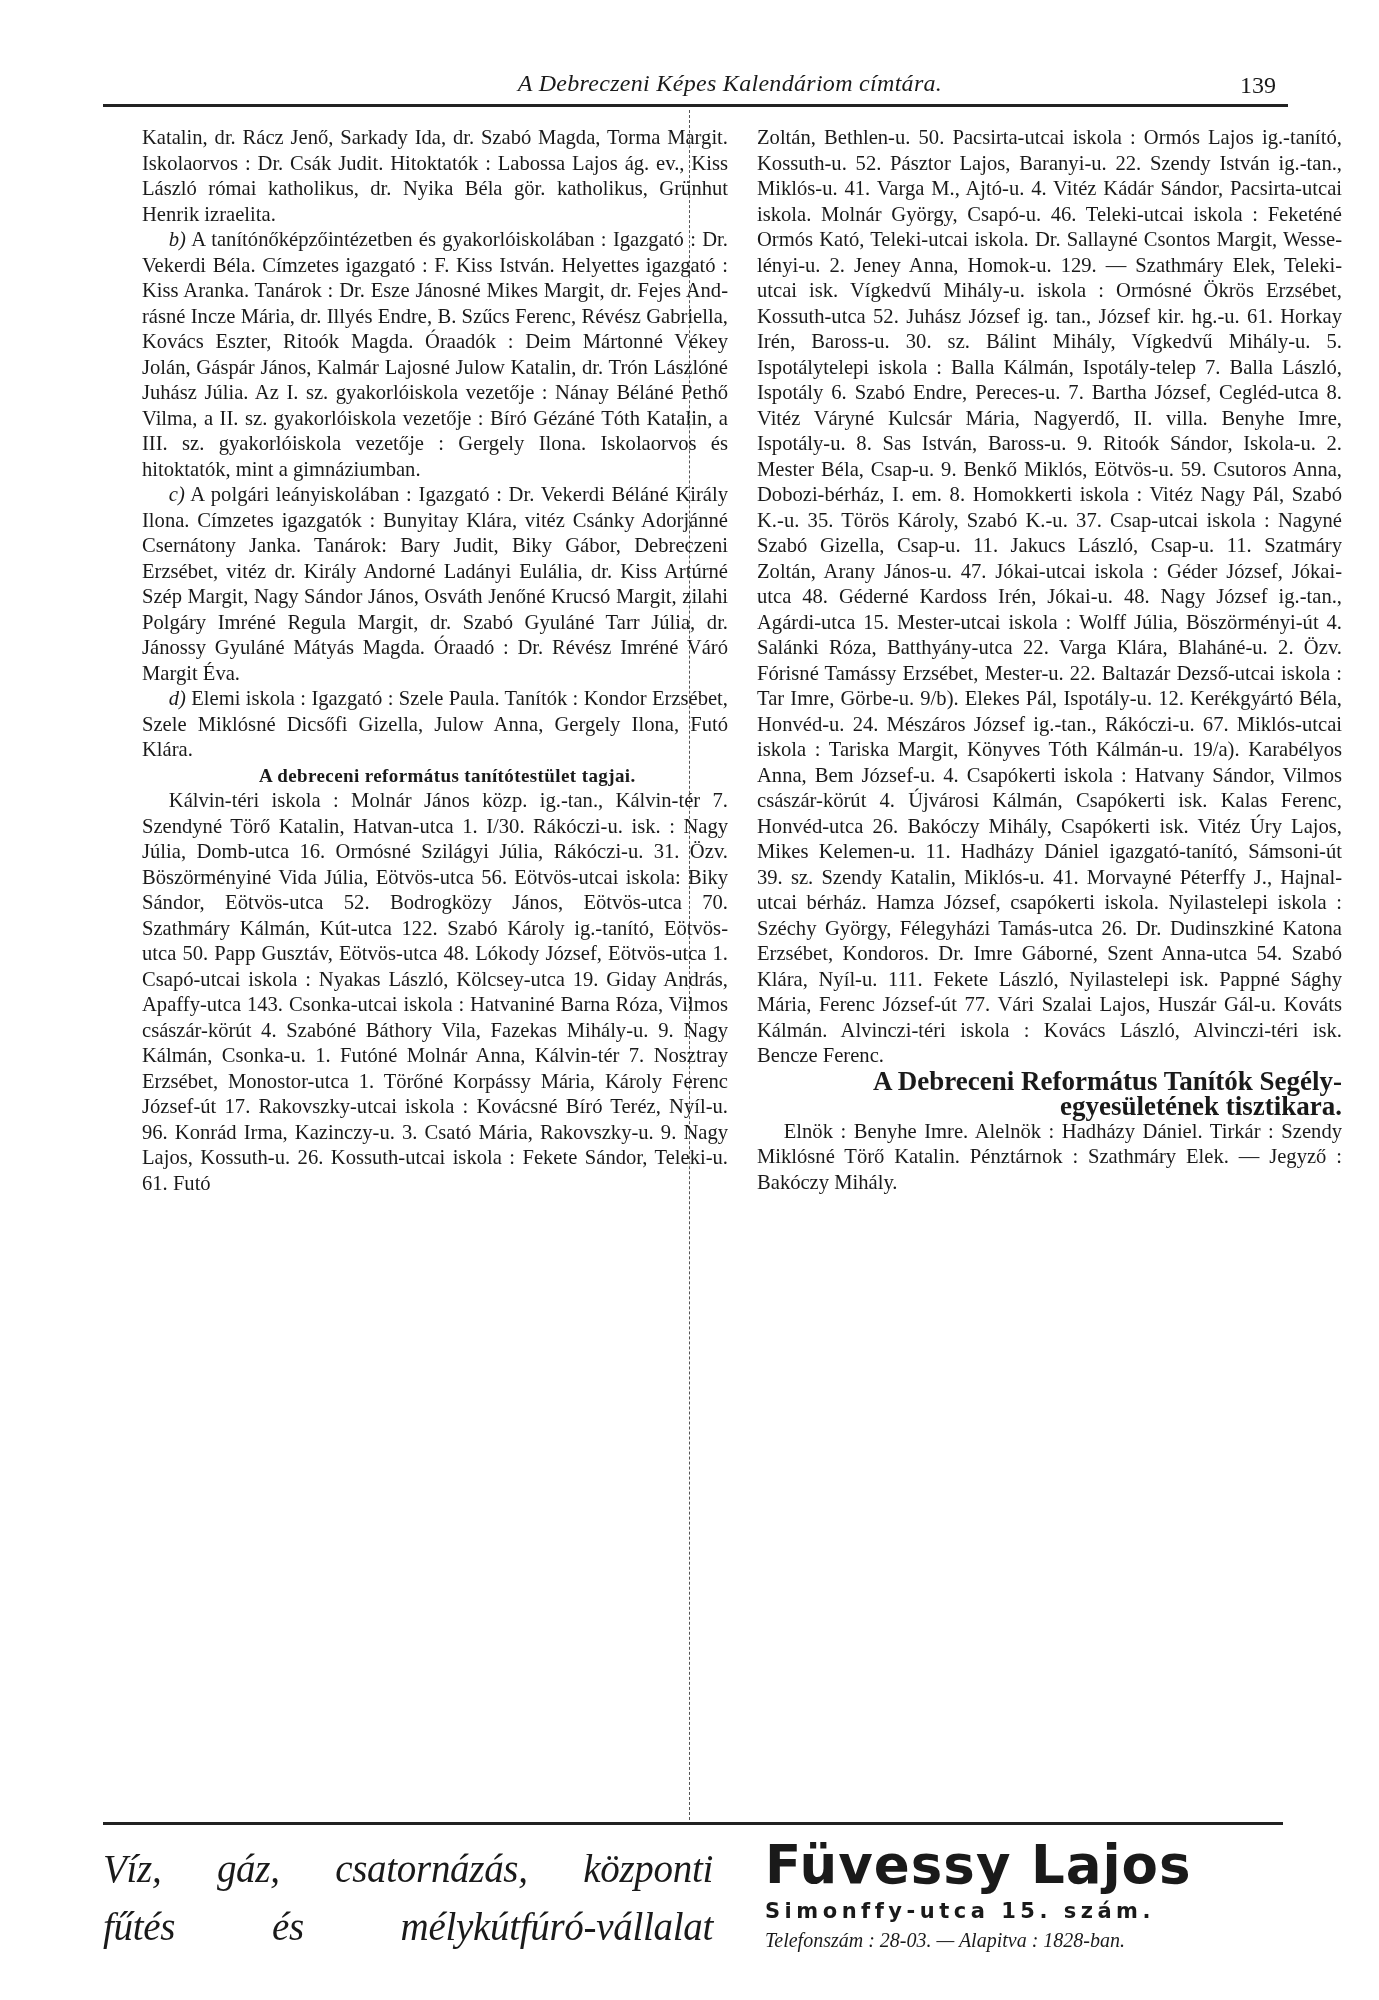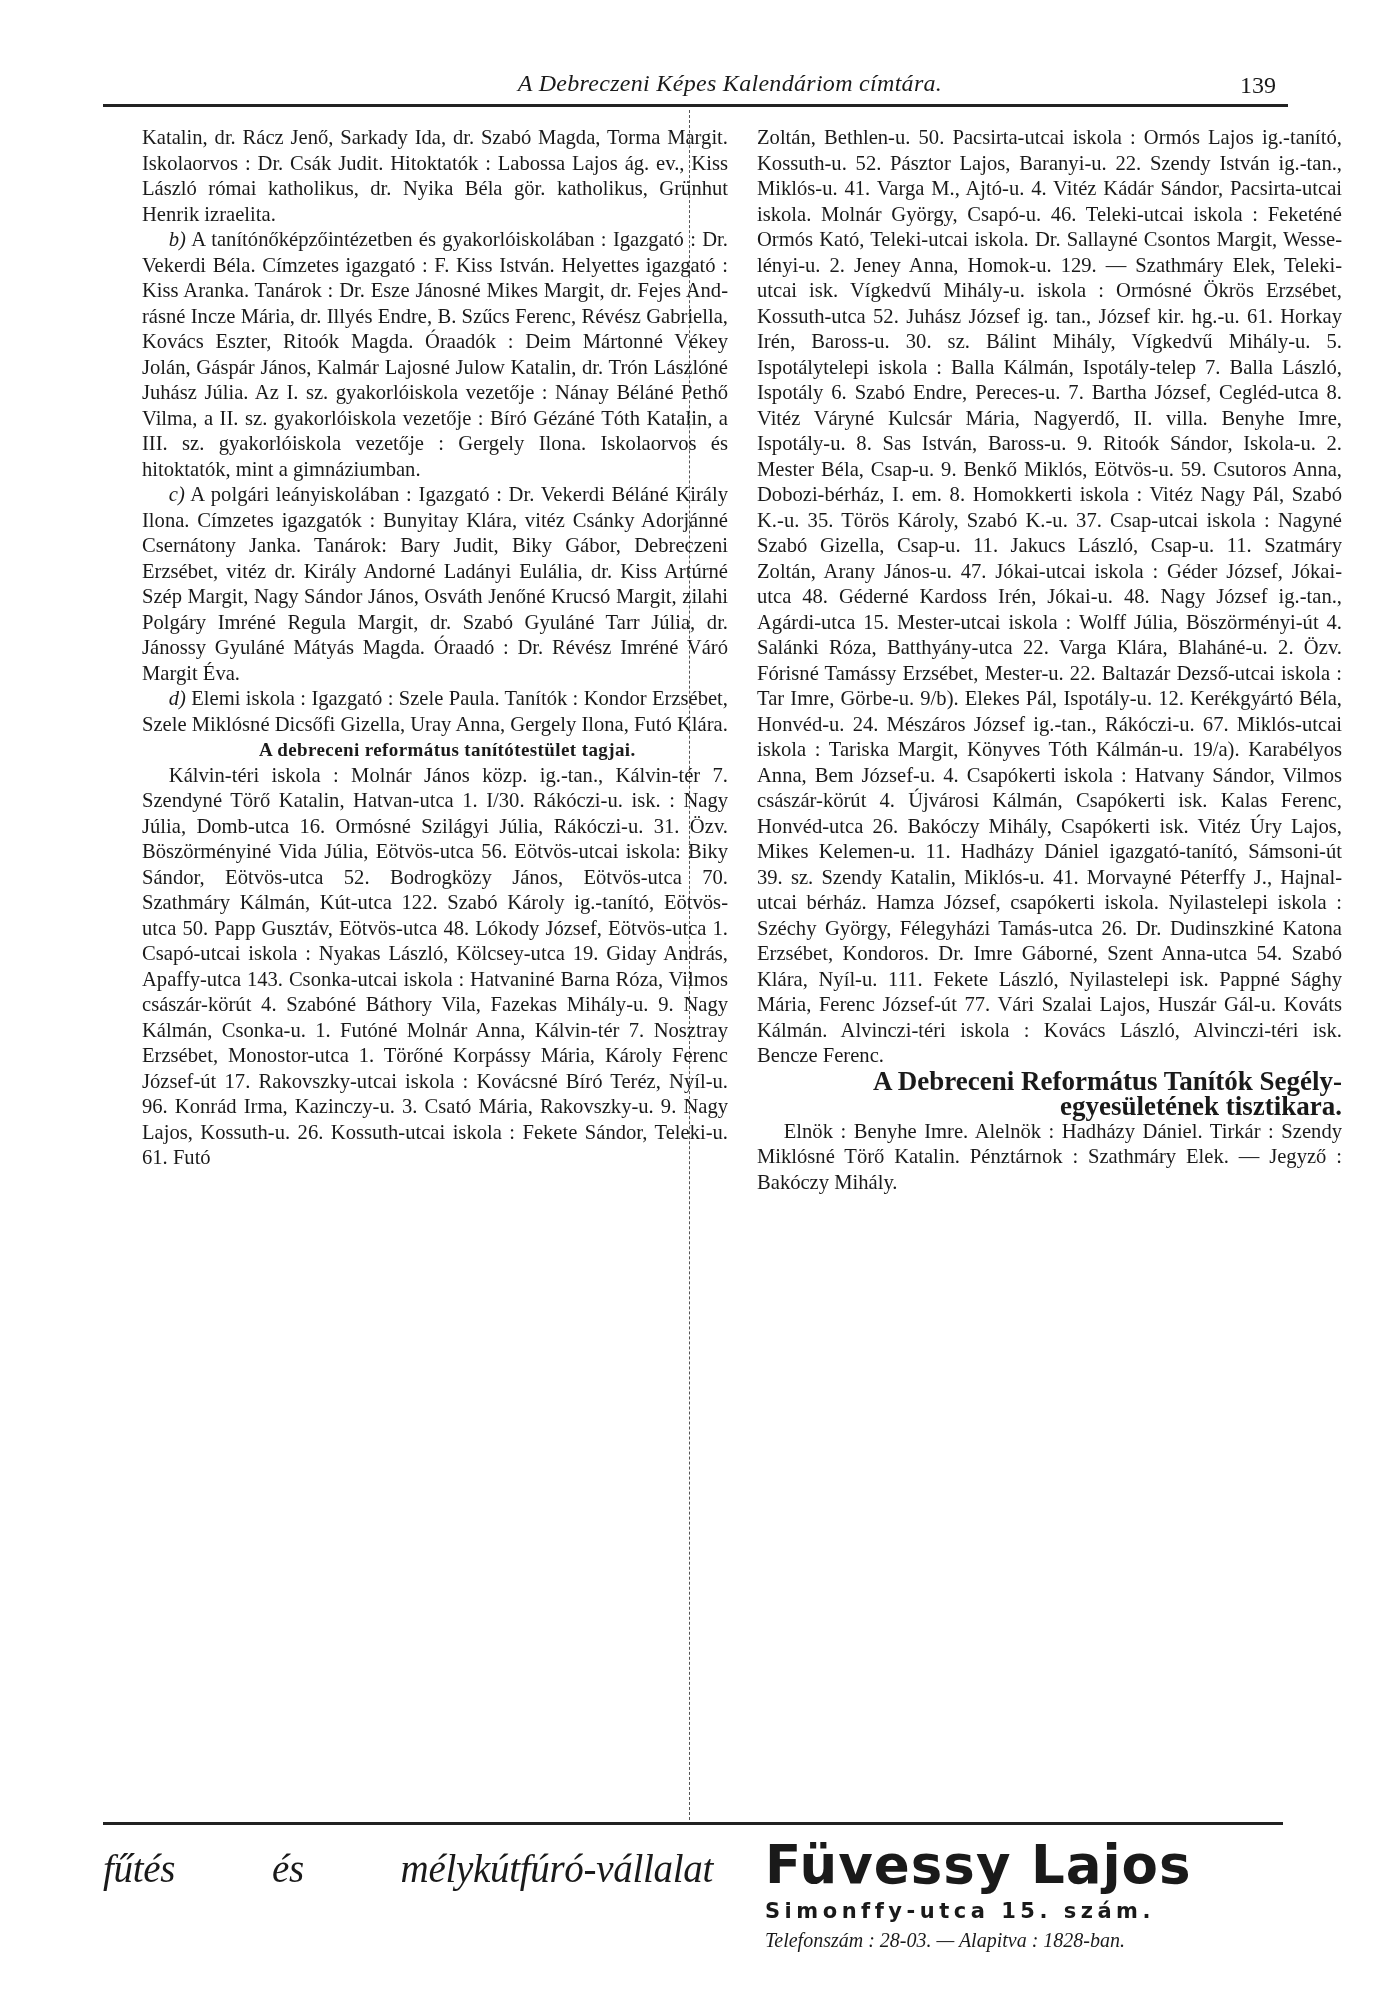--- a/index.html
+++ b/index.html
@@ -51,37 +51,38 @@
   <p>
     <span class="sec-label">b)</span>
     <span>A tanítónőképzőintézetben és gyakorló­iskolában : Igazgató : Dr. Vekerdi Béla. Címzetes igazgató : F. Kiss István. Helyet­tes igazgató : Kiss Aranka. Tanárok : Dr. Esze Jánosné Mikes Margit, dr. Fejes And­rásné Incze Mária, dr. Illyés Endre, B. Szűcs Ferenc, Révész Gabriella, Kovács Eszter, Ritoók Magda. Óraadók : Deim Mártonné Vékey Jolán, Gáspár János, Kalmár Lajosné Julow Katalin, dr. Trón Lászlóné Juhász Júlia. Az I. sz. gyakorlóiskola vezetője : Nánay Béláné Pethő Vilma, a II. sz. gyakorló­iskola vezetője : Bíró Gézáné Tóth Katalin, a III. sz. gyakorlóiskola vezetője : Gergely Ilona. Iskolaorvos és hitoktatók, mint a gimnáziumban.</span>
   </p>
   <p>
     <span class="sec-label">c)</span>
     <span>A polgári leányiskolában : Igazgató : Dr. Vekerdi Béláné Király Ilona. Címzetes igazgatók : Bunyitay Klára, vitéz Csánky Adorjánné Csernátony Janka. Tanárok: Bary Judit, Biky Gábor, Debreczeni Erzsébet, vitéz dr. Király Andorné Ladányi Eulália, dr. Kiss Artúrné Szép Margit, Nagy Sán­dor János, Osváth Jenőné Krucsó Margit, zilahi Polgáry Imréné Regula Margit, dr. Szabó Gyuláné Tarr Júlia, dr. Jánossy Gyuláné Mátyás Magda. Óraadó : Dr. Ré­vész Imréné Váró Margit Éva.</span>
   </p>
   <p>
     <span class="sec-label">d)</span>
-    <span>Elemi iskola : Igazgató : Szele Paula. Tanítók : Kondor Erzsébet, Szele Miklósné Dicsőfi Gizella, Uray Anna, Gergely Ilona, Futó Klára.</span>
+    <span>Elemi iskola : Igazgató : Szele Paula. Tanítók : Kondor Erzsébet, Szele Miklósné Dicsőfi Gizella, Julow Anna, Gergely Ilona, Futó Klára.</span>
   </p>
   <p class="section-title">A debreceni református tanítótestület tagjai.</p>
   <p>Kálvin-téri iskola : Molnár János közp. ig.-tan., Kálvin-tér 7. Szendyné Törő Katalin, Hatvan-utca 1. I/30. Rákóczi-u. isk. : Nagy Júlia, Domb-utca 16. Ormósné Szilágyi Júlia, Rákóczi-u. 31. Özv. Böszörményiné Vida Júlia, Eötvös-utca 56. Eötvös-utcai is­kola: Biky Sándor, Eötvös-utca 52. Bodrog­közy János, Eötvös-utca 70. Szathmáry Kál­mán, Kút-utca 122. Szabó Károly ig.-tanító, Eötvös-utca 50. Papp Gusztáv, Eötvös-utca 48. Lókody József, Eötvös-utca 1. Csapó-utcai iskola : Nyakas László, Kölcsey-utca 19. Giday András, Apaffy-utca 143. Csonka-utcai iskola : Hatvaniné Barna Róza, Vilmos császár-körút 4. Szabóné Báthory Vila, Fazekas Mihály-u. 9. Nagy Kálmán, Csonka-u. 1. Futóné Molnár Anna, Kálvin-tér 7. Nosztray Erzsébet, Monostor-utca 1. Törőné Korpássy Mária, Károly Ferenc József-út 17. Rakovszky-utcai iskola : Ko­vácsné Bíró Teréz, Nyíl-u. 96. Konrád Irma, Kazinczy-u. 3. Csató Mária, Rakovszky-u. 9. Nagy Lajos, Kossuth-u. 26. Kossuth-utcai iskola : Fekete Sándor, Teleki-u. 61. Futó</p>
 </div>
 
 <div class="col col-right">
   <p class="noindent">Zoltán, Bethlen-u. 50. Pacsirta-utcai iskola : Ormós Lajos ig.-tanító, Kossuth-u. 52. Pász­tor Lajos, Baranyi-u. 22. Szendy István ig.-tan., Miklós-u. 41. Varga M., Ajtó-u. 4. Vitéz Kádár Sándor, Pacsirta-utcai iskola. Molnár György, Csapó-u. 46. Teleki-utcai iskola : Feketéné Ormós Kató, Teleki-utcai iskola. Dr. Sallayné Csontos Margit, Wesse­lényi-u. 2. Jeney Anna, Homok-u. 129. — Szathmáry Elek, Teleki-utcai isk. Vígkedvű Mihály-u. iskola : Ormósné Ökrös Erzsébet, Kossuth-utca 52. Juhász József ig. tan., József kir. hg.-u. 61. Horkay Irén, Baross-u. 30. sz. Bálint Mihály, Vígkedvű Mihály-u. 5. Ispotálytelepi iskola : Balla Kálmán, Ispo­tály-telep 7. Balla László, Ispotály 6. Szabó Endre, Pereces-u. 7. Bartha József, Cegléd-utca 8. Vitéz Váryné Kulcsár Mária, Nagy­erdő, II. villa. Benyhe Imre, Ispotály-u. 8. Sas István, Baross-u. 9. Ritoók Sándor, Iskola-u. 2. Mester Béla, Csap-u. 9. Benkő Miklós, Eötvös-u. 59. Csutoros Anna, Do­bozi-bérház, I. em. 8. Homokkerti iskola : Vitéz Nagy Pál, Szabó K.-u. 35. Törös Ká­roly, Szabó K.-u. 37. Csap-utcai iskola : Nagyné Szabó Gizella, Csap-u. 11. Jakucs László, Csap-u. 11. Szatmáry Zoltán, Arany János-u. 47. Jókai-utcai iskola : Géder Jó­zsef, Jókai-utca 48. Géderné Kardoss Irén, Jókai-u. 48. Nagy József ig.-tan., Agárdi-utca 15. Mester-utcai iskola : Wolff Júlia, Böszörményi-út 4. Salánki Róza, Batthyány-utca 22. Varga Klára, Blaháné-u. 2. Özv. Fórisné Tamássy Erzsébet, Mester-u. 22. Baltazár Dezső-utcai iskola : Tar Imre, Görbe-u. 9/b). Elekes Pál, Ispotály-u. 12. Kerékgyártó Béla, Honvéd-u. 24. Mészáros József ig.-tan., Rákóczi-u. 67. Miklós-utcai iskola : Tariska Margit, Könyves Tóth Kál­mán-u. 19/a). Karabélyos Anna, Bem Jó­zsef-u. 4. Csapókerti iskola : Hatvany Sán­dor, Vilmos császár-körút 4. Újvárosi Kál­mán, Csapókerti isk. Kalas Ferenc, Honvéd-utca 26. Bakóczy Mihály, Csapókerti isk. Vitéz Úry Lajos, Mikes Kelemen-u. 11. Hadházy Dániel igazgató-tanító, Sámsoni-út 39. sz. Szendy Katalin, Miklós-u. 41. Mor­vayné Péterffy J., Hajnal-utcai bérház. Hamza József, csapókerti iskola. Nyilastelepi iskola : Széchy György, Félegyházi Tamás-utca 26. Dr. Dudinszkiné Katona Erzsébet, Kondoros. Dr. Imre Gáborné, Szent Anna-utca 54. Szabó Klára, Nyíl-u. 111. Fekete László, Nyilastelepi isk. Pappné Sághy Mária, Ferenc József-út 77. Vári Szalai Lajos, Huszár Gál-u. Kováts Kálmán. Alvinczi-téri iskola : Kovács László, Alvinczi-téri isk. Bencze Ferenc.</p>
   <p class="section-title-right">
     <span>A Debreceni Református Tanítók Segély-</span><br>
     <span>egyesületének tisztikara.</span>
   </p>
   <p>Elnök : Benyhe Imre. Alelnök : Hadházy Dániel. Tirkár : Szendy Miklósné Törő Katalin. Pénztárnok : Szathmáry Elek. — Jegyző : Bakóczy Mihály.</p>
 </div>
 
 <div class="rule rule-mid"></div>
 
 <div class="ad-left">
+  <div>Víz, gáz, csatornázás, központi</div>
   <div>fűtés és mélykútfúró-vállalat</div>
 </div>
 <div class="ad-right">
   <div class="ad-name">Füvessy Lajos</div>
   <div class="ad-address">Simonffy-utca 15. szám.</div>
   <div class="ad-contact">Telefonszám : 28-03. — Alapitva : 1828-ban.</div>
 </div>
 
 </body></html>

